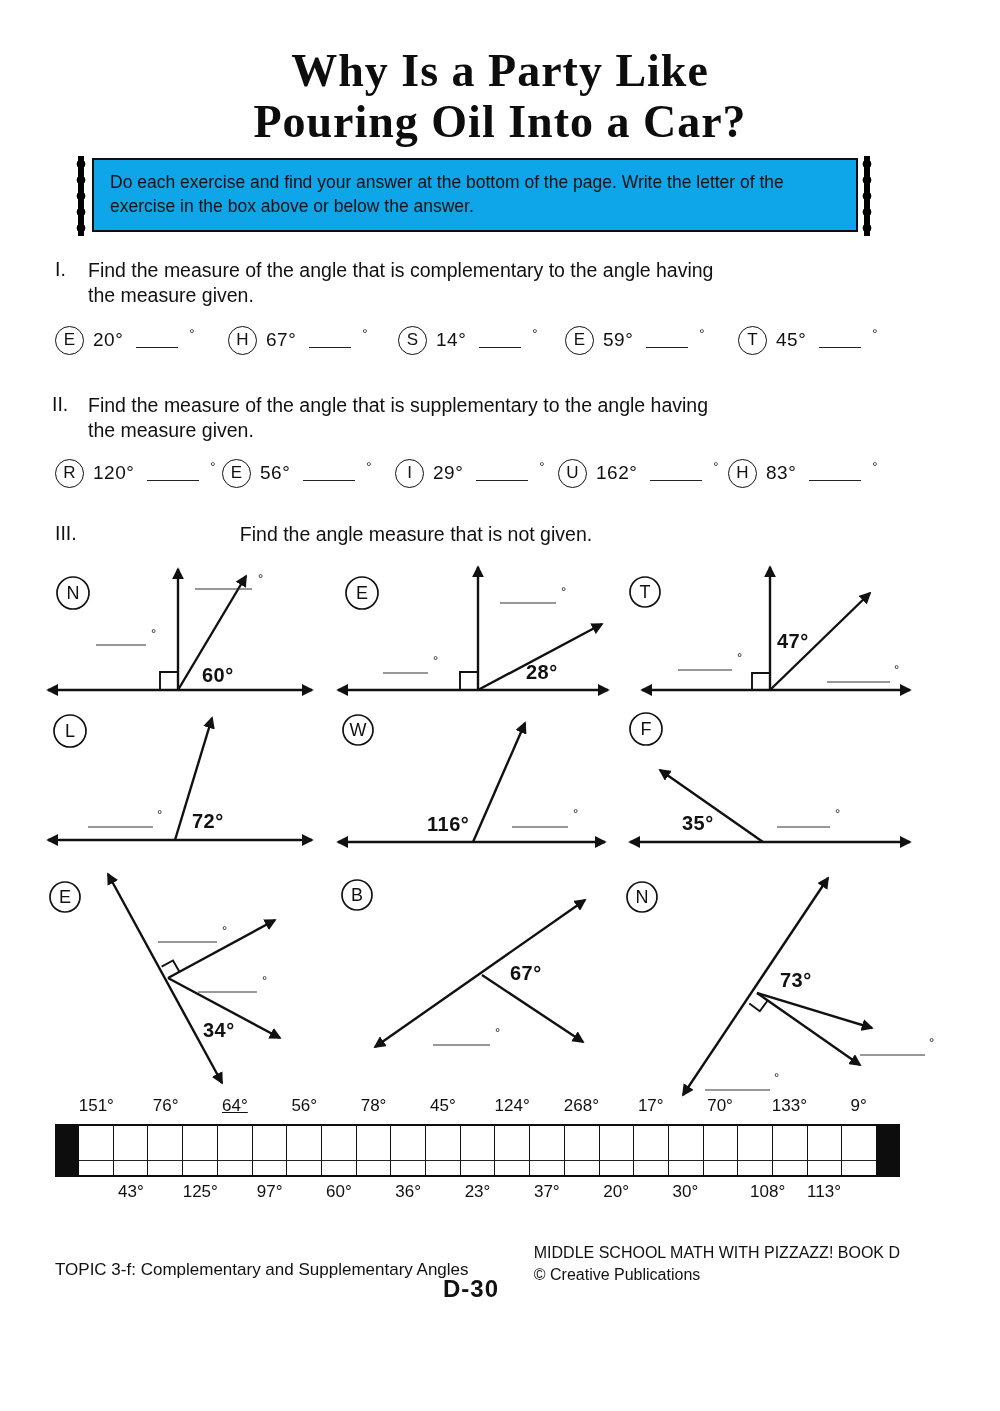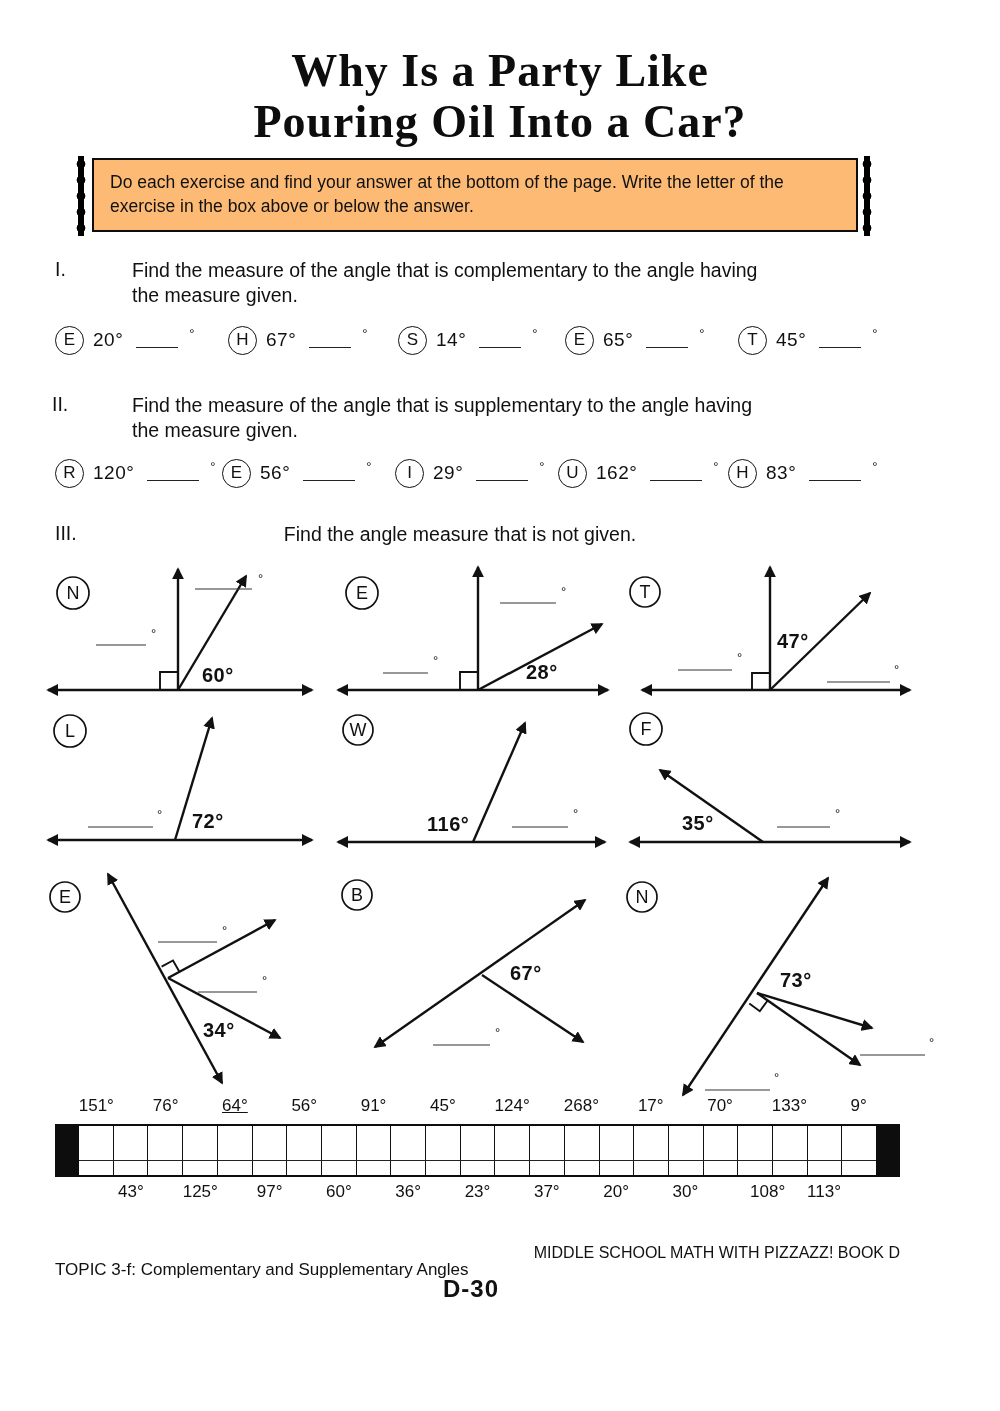--- a/index.html
+++ b/index.html
@@ -6,35 +6,35 @@
   .page{position:relative;width:1000px;height:1371px;margin:0 auto;background:#fff;
         font-family:"Liberation Sans",sans-serif;color:#111;overflow:hidden;}
 
   
   .title{position:absolute;left:0;top:46px;width:100%;text-align:center;
          font-family:"Liberation Serif",serif;font-weight:700;font-size:46px;
          line-height:1.1;letter-spacing:1px;color:#0d0d0d;}
 
   
   .instr-box{position:absolute;left:92px;top:158px;width:766px;height:74px;
-             border:2.5px solid #0d0d0d;box-sizing:border-box;background:#fdba74;
+             border:2.5px solid #0d0d0d;box-sizing:border-box;background:#0ea5e9;
              display:flex;align-items:center;}
   .instr-text{padding:6px 16px;font-size:17.5px;line-height:1.35;}
   .deco-strip{position:absolute;top:156px;width:14px;height:80px;
      background-image:radial-gradient(circle at 50% 50%, #000 4.1px, transparent 4.7px),
                       linear-gradient(#000 0 0);
      background-size:14px 16px, 6px 3px;
      background-position:0 0, 4px 8px;
      background-repeat:repeat-y;}
   .deco-left{left:74px;}
   .deco-right{left:860px;}
 
   
   .sec-numeral{position:absolute;font-size:19.5px;}
-  .sec-heading{position:absolute;width:648px;font-size:19.5px;line-height:1.3;margin-left:44px;}
+  .sec-heading{position:absolute;width:648px;font-size:19.5px;line-height:1.3;}
   .item-row{position:absolute;left:0;top:0;width:100%;height:40px;}
   .item{position:absolute;display:flex;align-items:center;gap:9px;height:36px;}
   .circle-letter{display:inline-flex;align-items:center;justify-content:center;
       width:27px;height:27px;border:1.7px solid #111;border-radius:50%;
       font-size:17px;background:#fff;flex:0 0 auto;}
   .item-value{font-size:19px;font-weight:400;letter-spacing:.5px;}
   .blank{display:inline-block;border-bottom:1.6px solid #222;height:14px;}
   .blank.w1{width:42px;margin-left:4px;}
   .blank.w2{width:52px;margin-left:4px;}
   .sup-deg{font-size:13px;position:relative;top:-7px;margin-left:2px;}
@@ -108,21 +108,21 @@
       <span class="sup-deg">°</span>
     </div>
     <div class="item" style="left:398px;">
       <span class="circle-letter">S</span>
       <span class="item-value">14°</span>
       <span class="blank w1"></span>
       <span class="sup-deg">°</span>
     </div>
     <div class="item" style="left:565px;">
       <span class="circle-letter">E</span>
-      <span class="item-value">65°</span>
+      <span class="item-value">59°</span>
       <span class="blank w1"></span>
       <span class="sup-deg">°</span>
     </div>
     <div class="item" style="left:738px;">
       <span class="circle-letter">T</span>
       <span class="item-value">45°</span>
       <span class="blank w1"></span>
       <span class="sup-deg">°</span>
     </div>
   </div>
@@ -291,21 +291,21 @@
       <line class="blankline" x1="85" y1="225" x2="150" y2="225"></line>
       <text class="blankdeg" x="154" y="217">°</text>
     </svg>
   </div>
 
   <div class="strip-labels" style="top:1096px;">
       <span class="strip-label" style="left: 2.17391%;">151°</span>
       <span class="strip-label" style="left: 10.8696%;">76°</span>
       <span class="strip-label" style="left: 19.5652%; text-decoration: underline;">64°</span>
       <span class="strip-label" style="left: 28.2609%;">56°</span>
-      <span class="strip-label" style="left: 36.9565%;">91°</span>
+      <span class="strip-label" style="left: 36.9565%;">78°</span>
       <span class="strip-label" style="left: 45.6522%;">45°</span>
       <span class="strip-label" style="left: 54.3478%;">124°</span>
       <span class="strip-label" style="left: 63.0435%;">268°</span>
       <span class="strip-label" style="left: 71.7391%;">17°</span>
       <span class="strip-label" style="left: 80.4348%;">70°</span>
       <span class="strip-label" style="left: 89.1304%;">133°</span>
       <span class="strip-label" style="left: 97.8261%;">9°</span>
     </div>
   <div class="strip">
     <div class="strip-cap cap-l"></div>
@@ -348,15 +348,16 @@
       <span class="strip-label" style="left: 67.3913%;">20°</span>
       <span class="strip-label" style="left: 76.087%;">30°</span>
       <span class="strip-label" style="left: 84.7826%; margin-left: 13px;">108°</span>
       <span class="strip-label" style="left: 93.4783%;">113°</span>
     </div>
 
   <div class="foot-topic">TOPIC 3-f: Complementary and Supplementary Angles</div>
   <div class="foot-page">D-30</div>
   <div class="foot-right">
     <div>MIDDLE SCHOOL MATH WITH PIZZAZZ! BOOK D</div>
+    <div>© Creative Publications</div>
   </div>
   <div class="scanline"></div>
 </div>
 
 </body></html>

